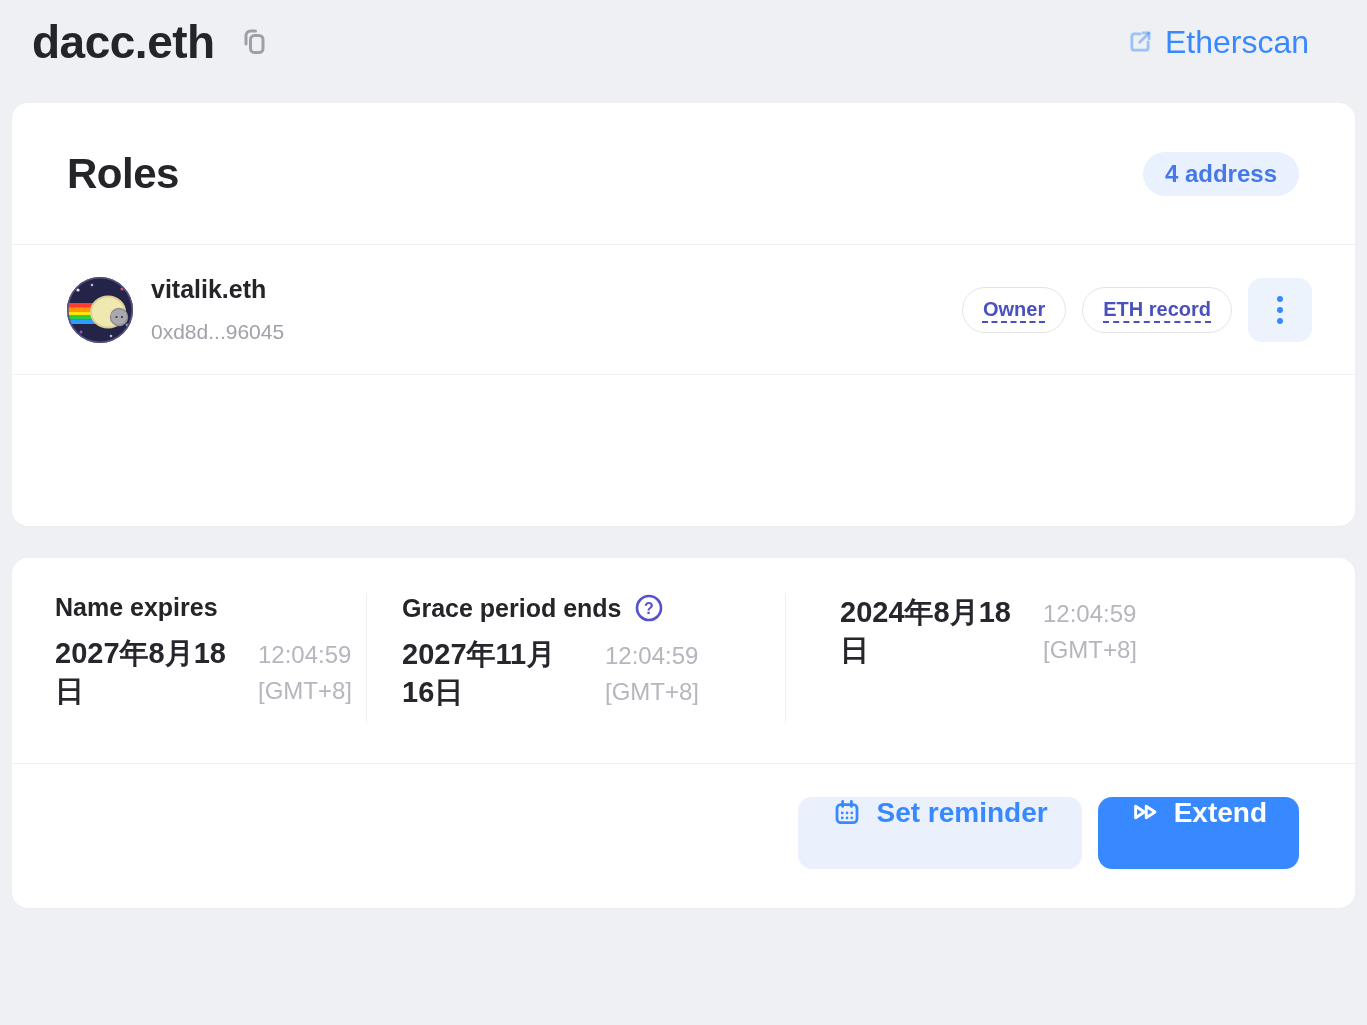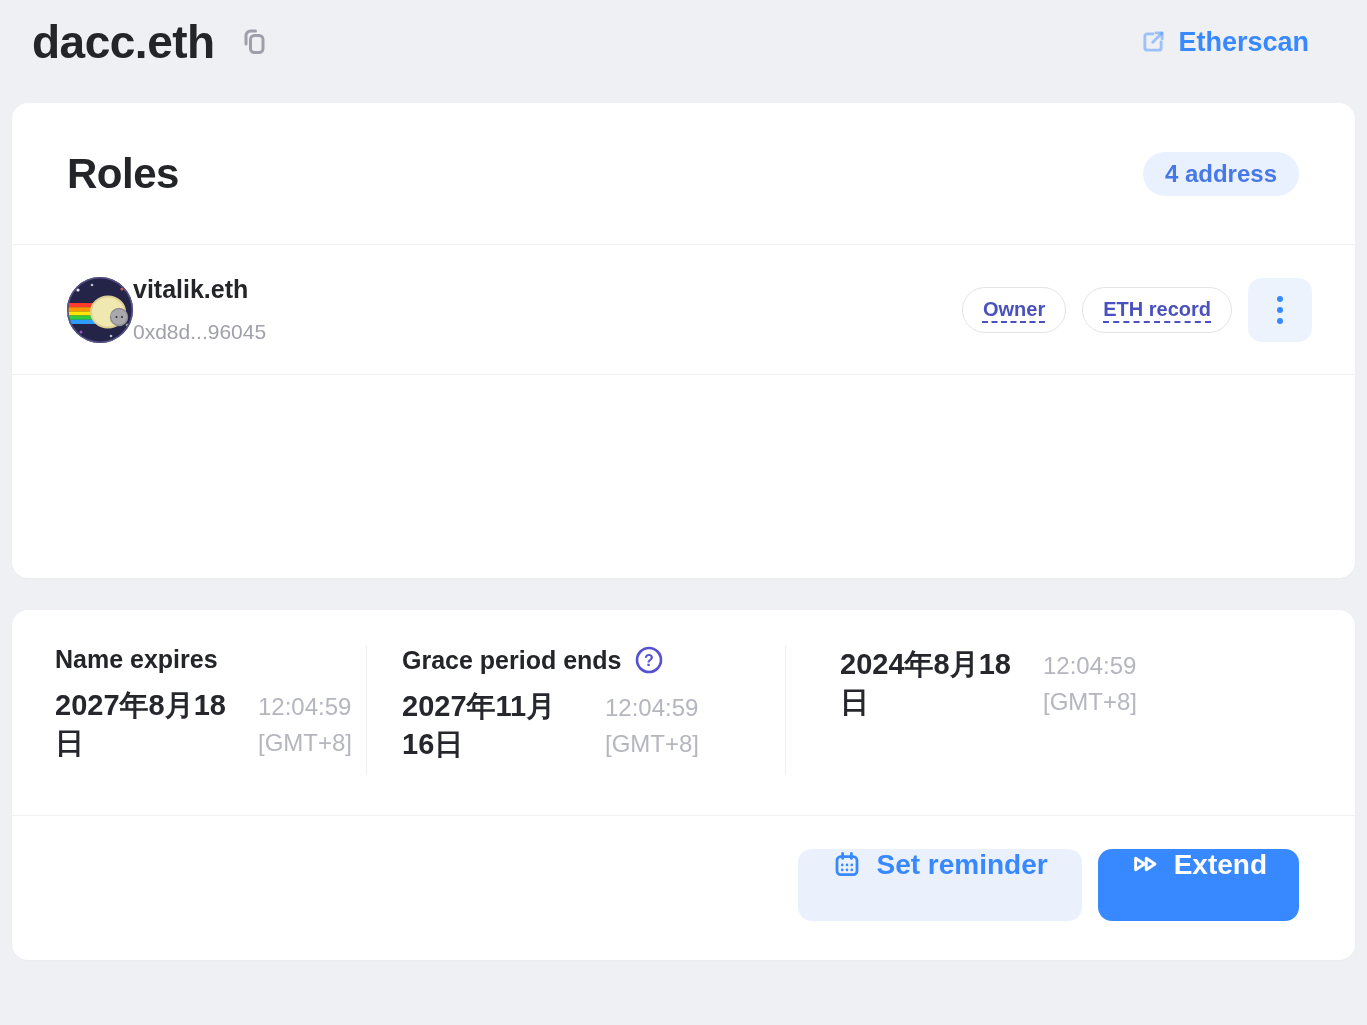--- a/index.html
+++ b/index.html
@@ -5,37 +5,37 @@
   * { margin:0; padding:0; box-sizing:border-box; }
   html,body { width:1367px; height:1025px; }
   body { font-family:"Liberation Sans","DejaVu Sans",sans-serif; background:#eff0f4; color:#242529; }
   .screen { position:relative; width:1367px; height:1025px; overflow:hidden; }
 
   
   .hdr { display:flex; justify-content:space-between; align-items:center; padding:14px 58px 0 32px; }
   .hdr-left { display:flex; align-items:center; gap:22px; }
   .name-title { font-size:46px; font-weight:800; line-height:56px; letter-spacing:-0.5px; color:#242529; }
   .copy-btn { background:none; border:none; cursor:pointer; display:flex; padding:0; }
-  .ethscan { display:flex; align-items:flex-start; gap:10px; font-size:27px; font-weight:700; color:#3889ff; text-decoration:none; }
+  .ethscan { display:flex; align-items:center; gap:10px; font-size:32px; font-weight:400; color:#3889ff; text-decoration:none; }
 
   
   .tabs { display:flex; gap:44px; padding:0 32px; margin-top:66px; }
   .tab { font-size:28px; font-weight:700; color:#9b9ba7; line-height:34px; cursor:pointer; border:none; background:none; }
   .tab.active { color:#3889ff; }
 
   
   .card { background:#fff; border-radius:16px; margin:0 12px; box-shadow:0 1px 2px rgba(0,0,0,.02); }
-  .card1 { margin-top:33px; height:475px; overflow:hidden; }
+  .card1 { margin-top:33px; height:423px; overflow:hidden; }
 
   .roles-head { height:141px; display:flex; align-items:center; justify-content:space-between; padding:0 56px 0 55px; }
   .roles-title { font-size:42px; font-weight:800; letter-spacing:-0.5px; }
   .badge { background:#e9f0fe; color:#4678e8; font-size:24px; font-weight:700; padding:8px 22px; border-radius:999px; }
 
   .owner-row { height:130px; border-top:1px solid #f1f1f3; display:flex; align-items:center; padding:0 43px 0 55px; }
-  .who { display:flex; align-items:center; }
+  .who { display:flex; align-items:center; gap:18px; }
   .who-name { font-size:25px; font-weight:700; color:#242529; }
   .who-addr { font-size:21px; color:#a0a1a9; margin-top:16px; }
   .row-right { margin-left:auto; display:flex; align-items:center; gap:16px; }
   .tag { height:46px; display:flex; align-items:center; background:#fff; border:1px solid #e3e4e8; border-radius:999px; padding:0 20px; cursor:pointer; }
   .tag span { font-size:20px; font-weight:700; color:#4a51bf; text-decoration-line:underline; text-decoration-style:dashed; text-decoration-thickness:2px; text-underline-offset:5px; }
   .kebab { width:64px; height:64px; border:none; border-radius:14px; background:#edf3fd; display:flex; flex-direction:column; align-items:center; justify-content:center; gap:5px; cursor:pointer; }
   .kebab i { width:6px; height:6px; border-radius:50%; background:#3889ff; }
   .card1-empty { height:150px; border-top:1px solid #f1f1f3; }
 
   .card2 { margin-top:32px; height:350px; overflow:hidden; }

